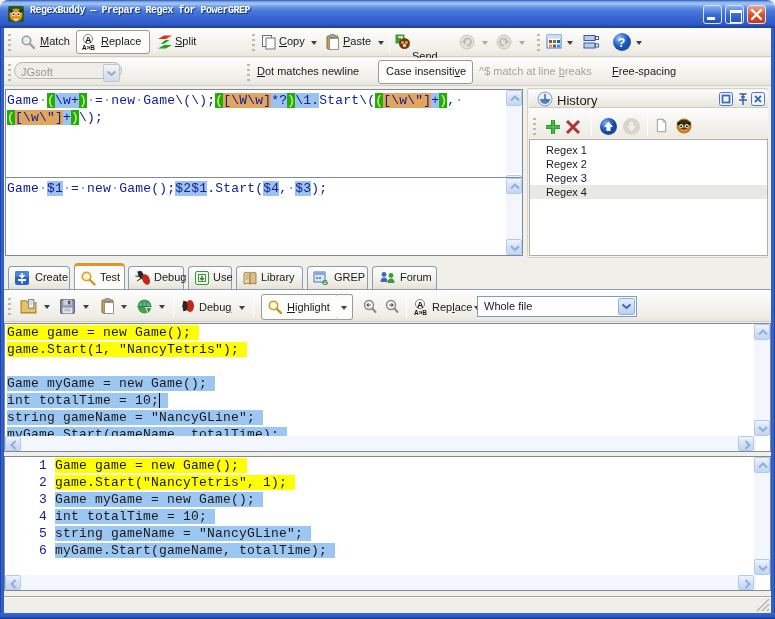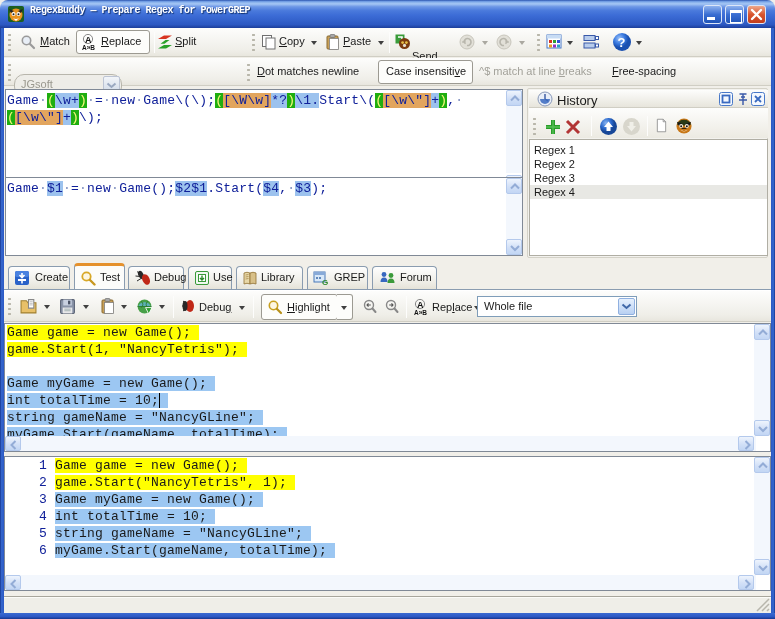--- a/index.html
+++ b/index.html
@@ -44,21 +44,21 @@
 .gbg{background:#1fae10;color:#f8f87c}
 .tbg{background:#e2a55e;color:#10209a}
 .bbg{background:#9cc2ee;color:#10209a}
 .hy{background:#ffff00}
 .hb{background:#9cc7f2}
 
 #hist{position:absolute;left:527px;top:88px;width:241px;height:170px;background:#f3f2ee;border:1px solid #d4d2c8;border-radius:2px}
 #hist-hdr{position:absolute;left:1px;top:1px;width:239px;height:18px;background:linear-gradient(180deg,#fdfdfc,#e7e5dc);border-bottom:1px solid #d0cec4}
 #hist-tb{position:absolute;left:1px;top:19px;width:239px;height:30px;background:linear-gradient(180deg,#fdfdfc,#eceae2)}
 #hist-list{position:absolute;left:1px;top:50px;width:239px;height:117px;background:#fff;border:1px solid #b0aea4;font-size:11px}
-.hitem{height:14px;line-height:14px;padding-left:4px}
+.hitem{height:14px;line-height:14px;padding-left:16px}
 
 .tab{position:absolute;top:266px;height:23px;border:1px solid #8a9cb0;border-bottom:none;border-radius:4px 4px 0 0;background:linear-gradient(180deg,#fefefe,#eeede6 70%,#e5e3d8);font-size:11px}
 .tab.active{top:263px;height:26px;background:#fcfcfa;border-top:3px solid #e5912c;z-index:5}
 .tab .ti{position:absolute;left:5px;top:3px;width:16px;height:16px}
 .tab .tt{position:absolute;top:4px;white-space:nowrap}
 .tab.active .tt{top:5px}
 .tab.active .ti{top:4px}
 #tabline{position:absolute;left:4px;top:289px;width:767px;height:1px;background:#8a9cb0}
 
 #status{position:absolute;left:4px;top:596px;width:767px;height:17px;background:#efeee8;border-top:1px solid #a8a69c;box-shadow:inset 0 1px 0 #fbfbf8}
@@ -170,21 +170,21 @@
           <stop offset="100%" stop-color="#1a50b0"></stop>
         </radialGradient>
       </defs>
       <circle cx="10" cy="10" r="9" fill="url(#hg)"></circle>
       <text x="5.5" y="15" font-size="13" font-weight="bold" fill="#fff" font-family="Liberation Sans">?</text>
     </svg>
  <div class="darr" style="left:632px;top:13px"></div>
 </div>
 <div class="tbar" id="tb2">
  <div class="grip" style="left:4px;top:5px;height:19px"></div>
- <div style="position:absolute;left:10px;top:16px;width:108px;height:23px;background:#eeede8;border:1px solid #b8b6ac;border-radius:10px">
+ <div style="position:absolute;left:10px;top:4px;width:108px;height:17px;background:#eeede8;border:1px solid #b8b6ac;border-radius:10px">
    <span style="position:absolute;left:6px;top:3px;color:#9a988e">JGsoft</span>
    <div style="position:absolute;right:1px;top:1px;width:17px;height:18px;border-radius:2px;background:linear-gradient(180deg,#f2f5f9,#dde4ee 60%,#d2dcea);border:1px solid #bcc4d4"></div>
    <svg style="position:absolute;right:4px;top:7px" width="11" height="8" viewBox="0 0 11 8">
         <path d="M1.5 1.5 L5.5 5 L9.5 1.5" stroke="#9aa8c0" stroke-width="2" fill="none"></path>
       </svg>
  </div>
  <div class="grip" style="left:243px;top:5px;height:19px"></div>
  <span class="tlab" style="left:253px;top:7px"><u>D</u>ot matches newline</span>
  <div class="pressedbtn" style="left:374px;top:2px;width:95px;height:24px"></div>
  <span class="tlab" style="left:382px;top:7px">Case insensiti<u>v</u>e</span>

